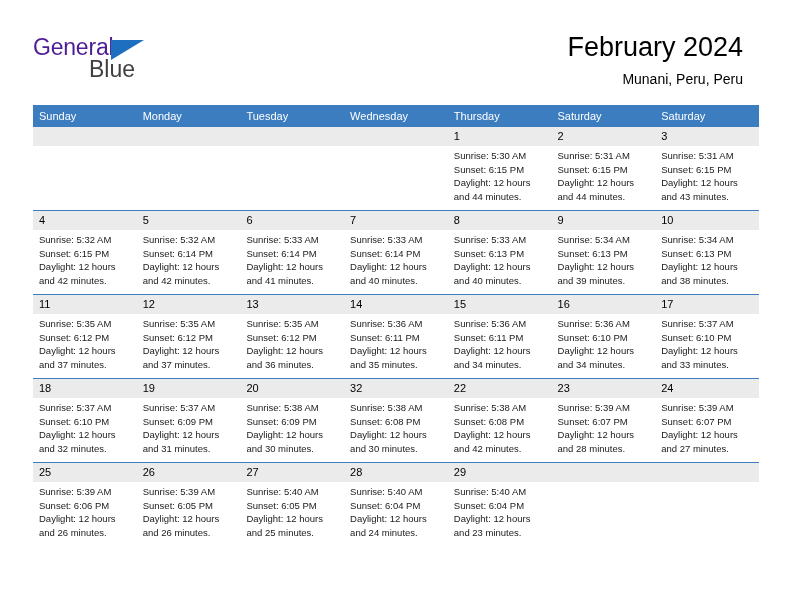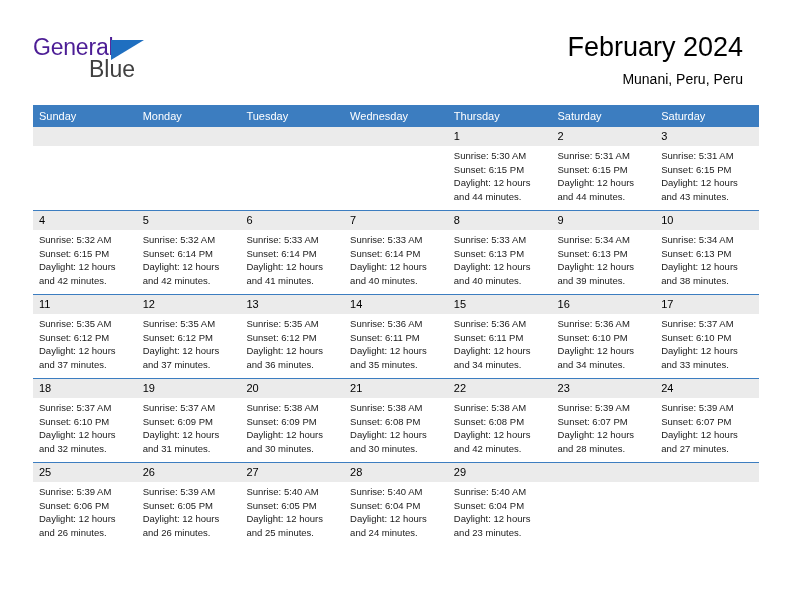--- a/index.html
+++ b/index.html
@@ -368,21 +368,21 @@
           <td>
             <div class="daynum">20</div>
             <div class="cellbody">
               <div>Sunrise: 5:38 AM</div>
               <div>Sunset: 6:09 PM</div>
               <div>Daylight: 12 hours</div>
               <div>and 30 minutes.</div>
             </div>
           </td>
           <td>
-            <div class="daynum">21</div>
+            <div class="daynum">32</div>
             <div class="cellbody">
               <div>Sunrise: 5:38 AM</div>
               <div>Sunset: 6:08 PM</div>
               <div>Daylight: 12 hours</div>
               <div>and 30 minutes.</div>
             </div>
           </td>
           <td>
             <div class="daynum">22</div>
             <div class="cellbody">

